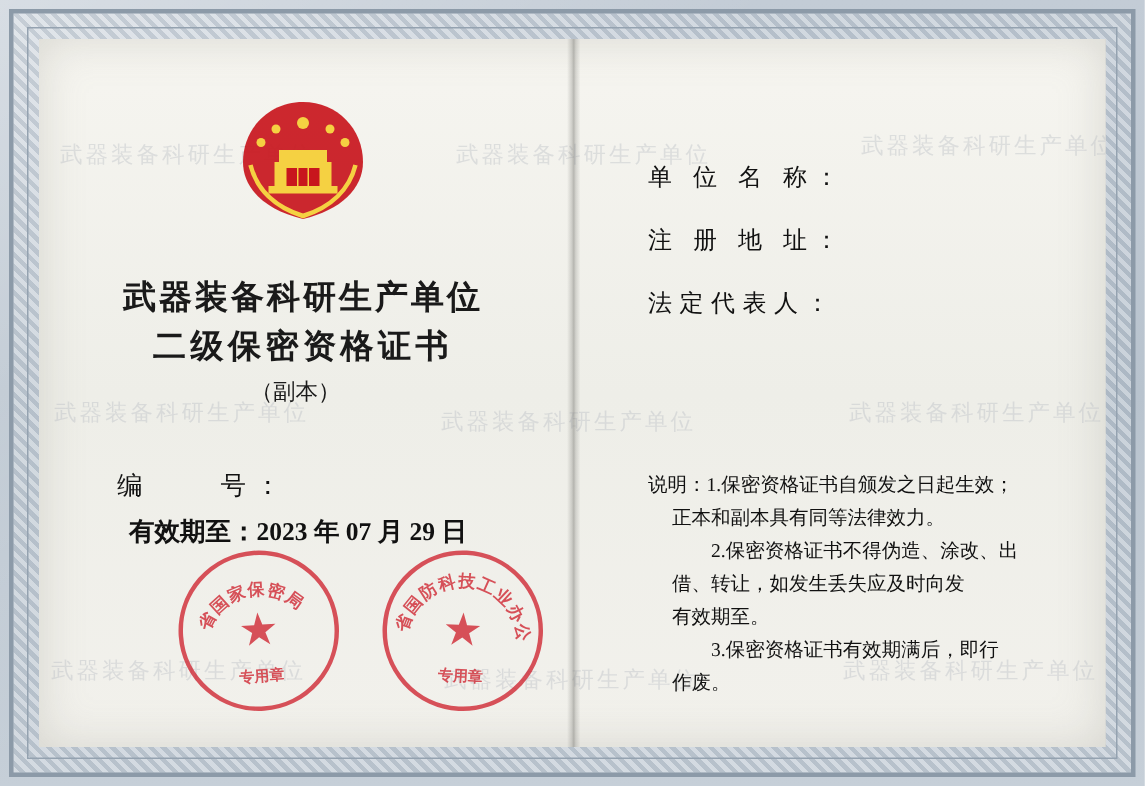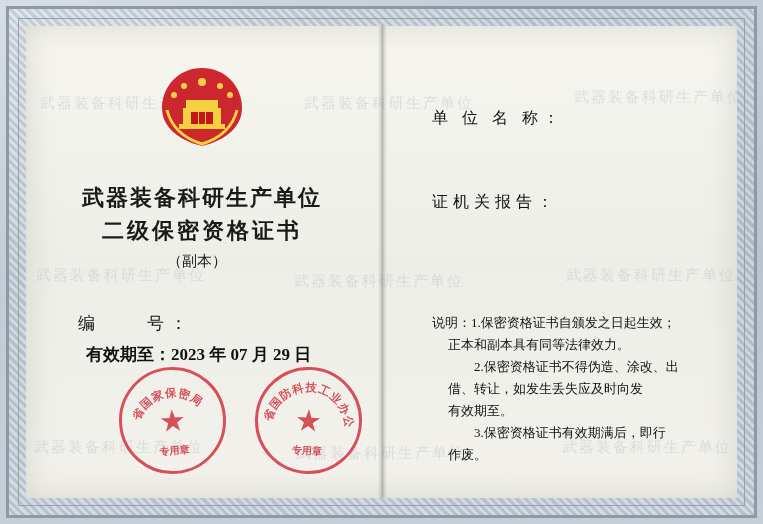--- a/index.html
+++ b/index.html
@@ -302,22 +302,25 @@
 
     </div>
 
     <div class="gutter"></div>
 
     <div class="page page-right">
 
       <div class="rfield rf1">
         <span class="lbl">单 位 名 称：</span><span></span>
       </div>
+      <div class="rfield rf2">
+        <span class="lbl">注 册 地 址：</span><span></span>
+      </div>
       <div class="rfield rf3">
-        <span class="lbl">证机关报告：</span><span></span>
+        <span class="lbl">法定代表人：</span><span></span>
       </div>
 
       <div class="notes">
         <span class="note-item"><span>说明：</span><span>1.</span><span>保密资格证书自颁发之日起生效；</span></span>
         <span class="note-cont">正本和副本具有同等法律效力。</span>
 
         <span class="note-item"><span style="padding-left:42px"></span><span>2.</span><span>保密资格证书不得伪造、涂改、出</span></span>
         <span class="note-cont">借、转让，如发生丢失应及时向发</span>
         <span class="note-cont">有效期至。</span>
 

